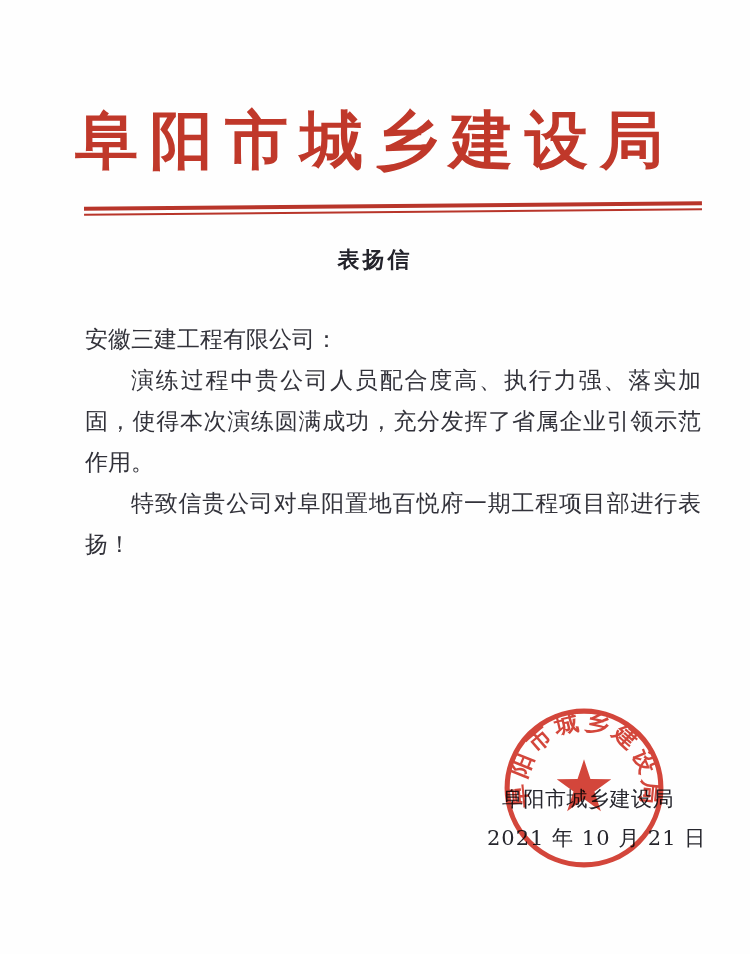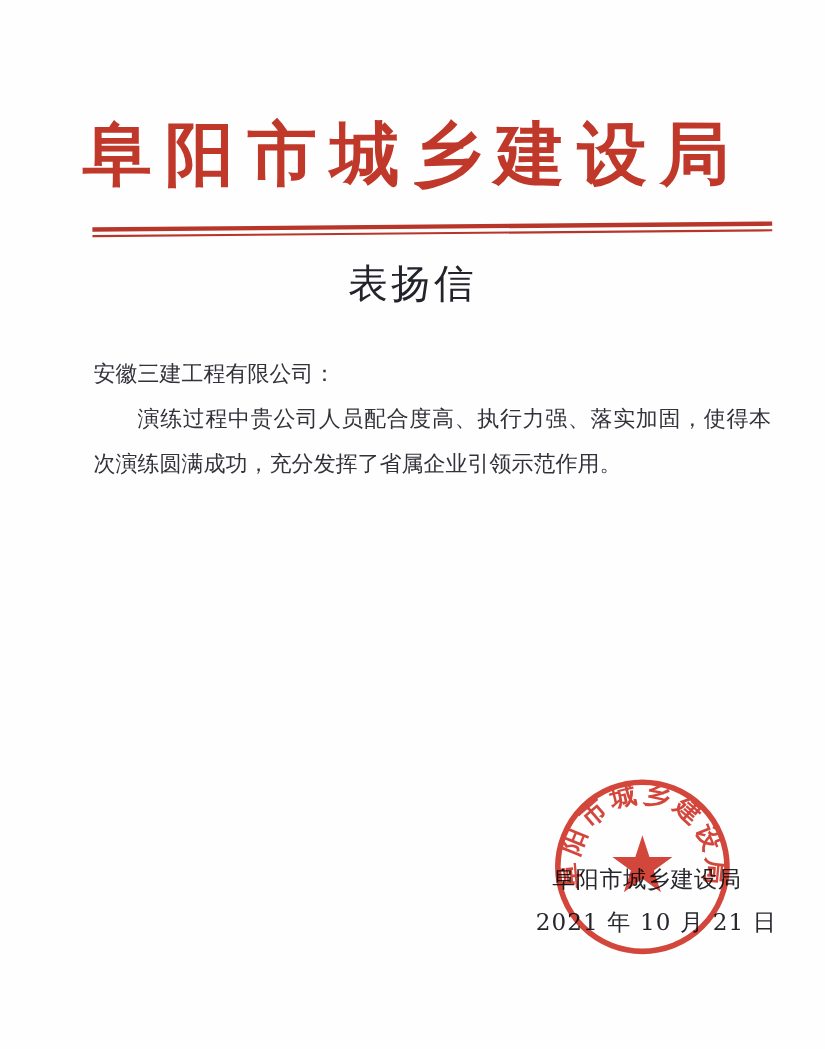--- a/index.html
+++ b/index.html
@@ -40,36 +40,36 @@
     height: 4px;
     background: #b8352a;
   }
   .rule-thin {
     margin-top: 3px;
     height: 2px;
     background: #b8352a;
   }
   .doc-title {
     position: absolute;
-    top: 234px;
+    top: 245px;
     left: 0;
     right: 0;
     margin: 0;
     text-align: center;
-    font-size: 36px;
-    font-weight: normal;
+    font-size: 22px;
+    font-weight: bold;
     letter-spacing: 3px;
     color: #23232b;
   }
   .letter-body {
     position: absolute;
     top: 319px;
     left: 85px;
     width: 616px;
-    font-size: 20px;
+    font-size: 23px;
     line-height: 41px;
     color: #32323a;
     text-align: justify;
   }
   .letter-body p {
     margin: 0;
   }
   .letter-body p.para {
     text-indent: 2em;
   }
@@ -117,20 +117,21 @@
   <div class="rule">
     <div class="rule-thick"></div>
     <div class="rule-thin"></div>
   </div>
 
   <h2 class="doc-title">表扬信</h2>
 
   <div class="letter-body">
     <p class="salutation">安徽三建工程有限公司：</p>
     <p class="para">演练过程中贵公司人员配合度高、执行力强、落实加固，使得本次演练圆满成功，充分发挥了省属企业引领示范作用。</p>
+    <p class="para">特致信贵公司对阜阳置地百悦府一期工程项目部进行表扬！</p>
   </div>
 
   <div class="sign-org">阜阳市城乡建设局</div>
 
   <div class="sign-date">2021 年 10 月 21 日</div>
 
   <svg class="seal" viewBox="0 0 160 160" xmlns="http://www.w3.org/2000/svg">
     <circle cx="80" cy="80" r="75" fill="none" stroke="#d23a2e" stroke-width="5"></circle>
     <path id="sealArc" d="M 26.44 99.5 A 57 57 0 1 1 133.56 99.5" fill="none"></path>
     <text class="seal-text">

